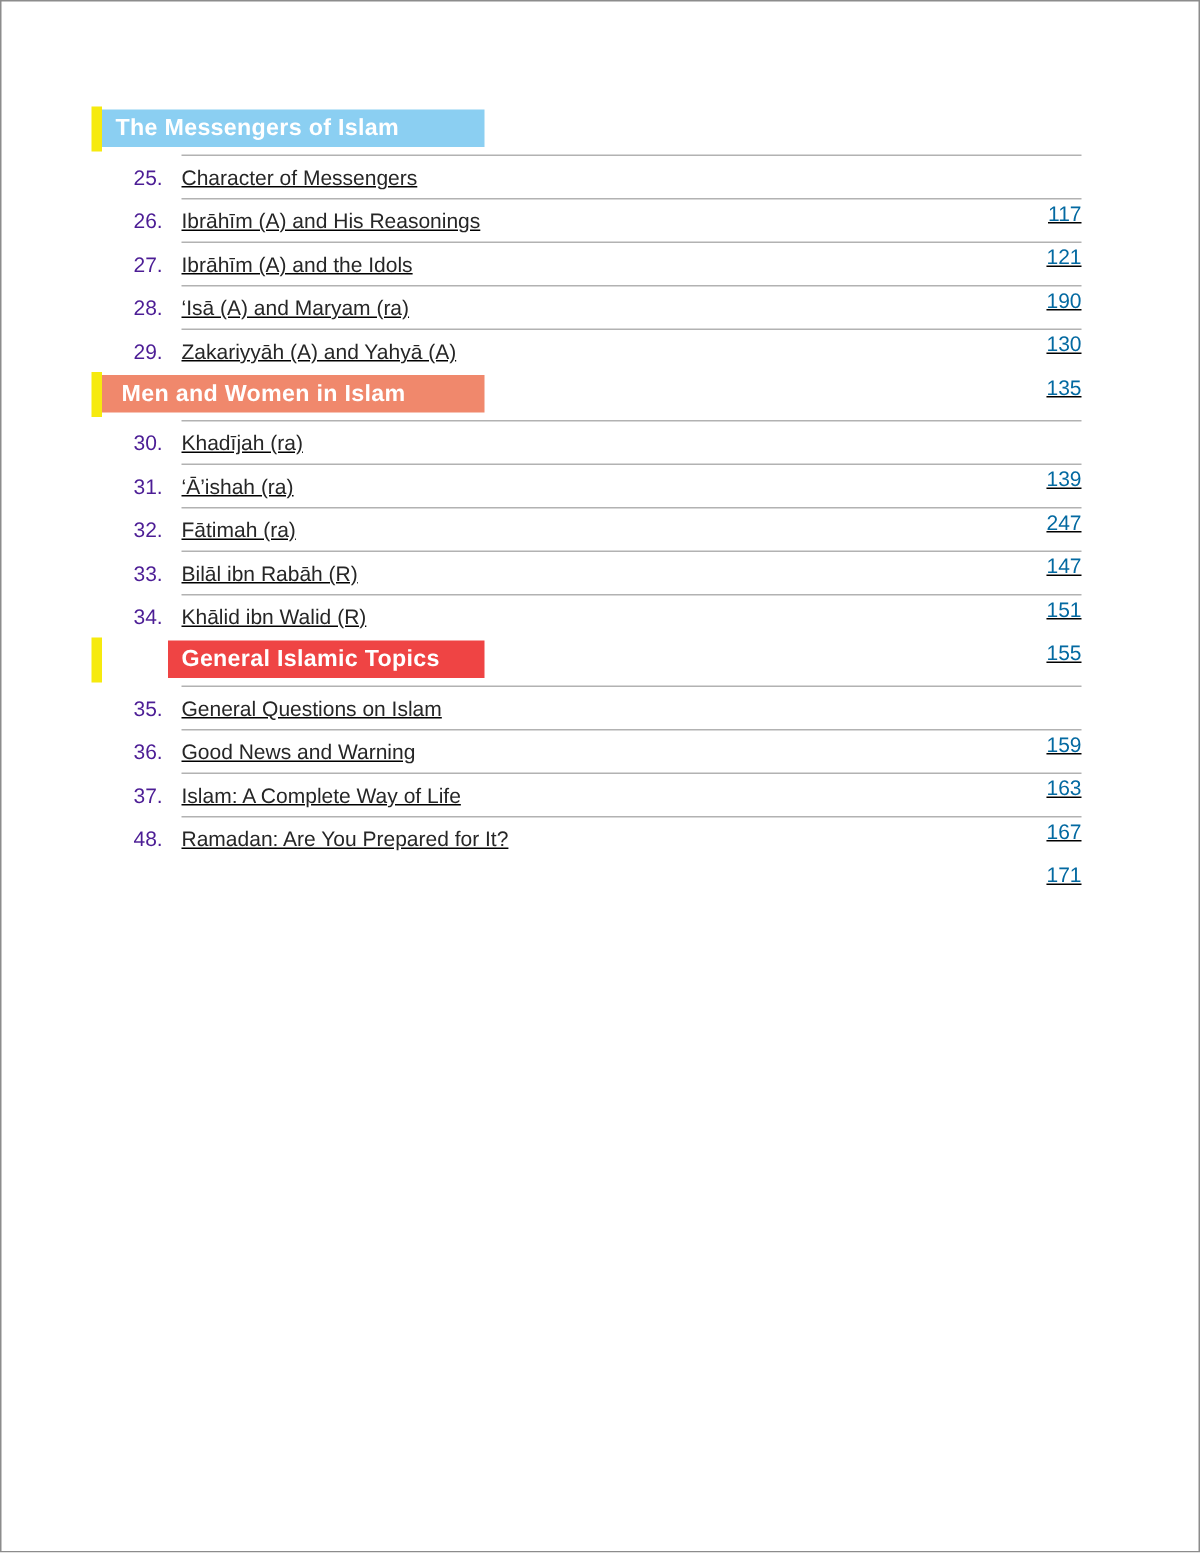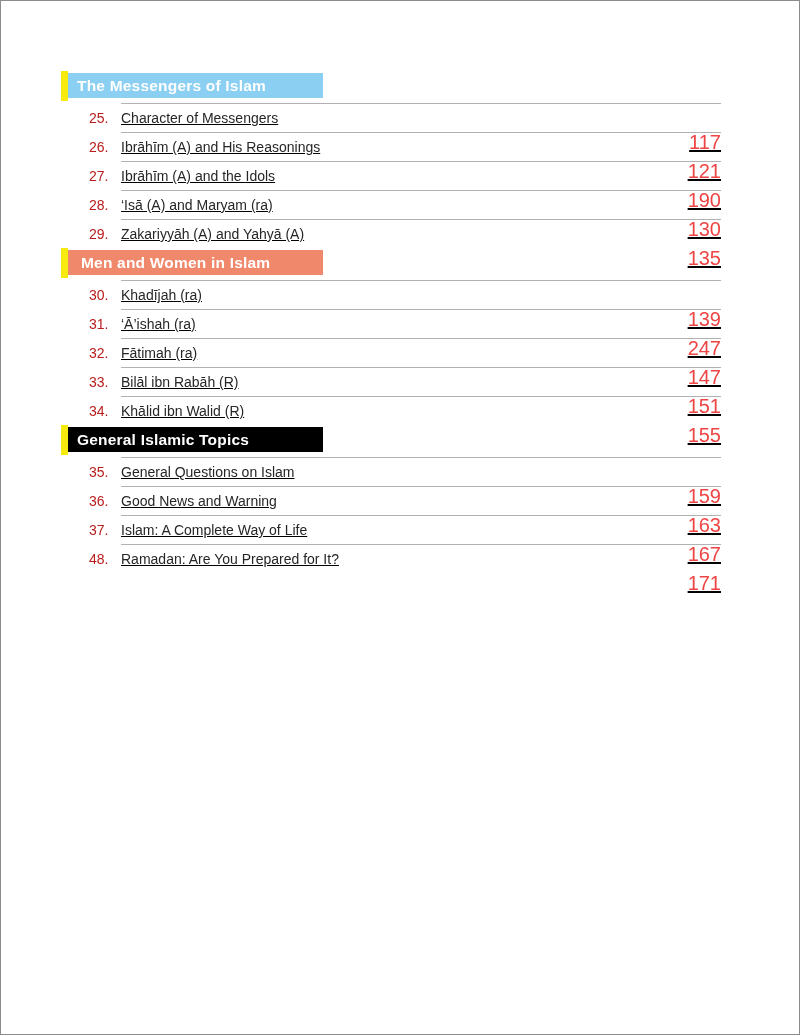--- a/index.html
+++ b/index.html
@@ -56,39 +56,39 @@
   }
   .toc-row {
     display: flex;
     height: 29px;
   }
   .num {
     width: 32px;
     display: flex;
     align-items: center;
     font-size: 14px;
-    color: #b91c1c;
+    color: #4c1d95;
     flex: 0 0 32px;
   }
   .entry-line {
     flex: 1;
     border-top: 1px solid #b2b2b2;
     display: flex;
     justify-content: space-between;
     align-items: center;
     text-decoration: underline;
   }
   .title {
     font-size: 14px;
     color: #262626;
     white-space: nowrap;
   }
   .pg {
-    font-size: 20px;
-    color: #ef4444;
+    font-size: 14px;
+    color: #0369a1;
     margin-top: 48px;
   }
 </style>
 </head>
 <body>
 
 <div class="page">
   <div class="toc" id="toc">
   <section>
     <header class="sec-header">
@@ -186,21 +186,21 @@
       <span class="title">Khālid ibn Walid (R)</span>
       <span class="pg">155</span>
     </span>
   </div>
 </div>
   </section>
 
   <section>
     <header class="sec-header">
       <span class="accent" style="background: rgb(246, 234, 14);"></span>
-      <span class="bar" style="background: #000000;">
+      <span class="bar" style="background: #ef4444; margin-left: 44px;">
         <span class="sec-title">General Islamic Topics</span>
       </span>
     </header>
     <div class="rows">
   <div class="toc-row">
     <span class="num">35.</span>
     <span class="entry-line">
       <span class="title">General Questions on Islam</span>
       <span class="pg">159</span>
     </span>

